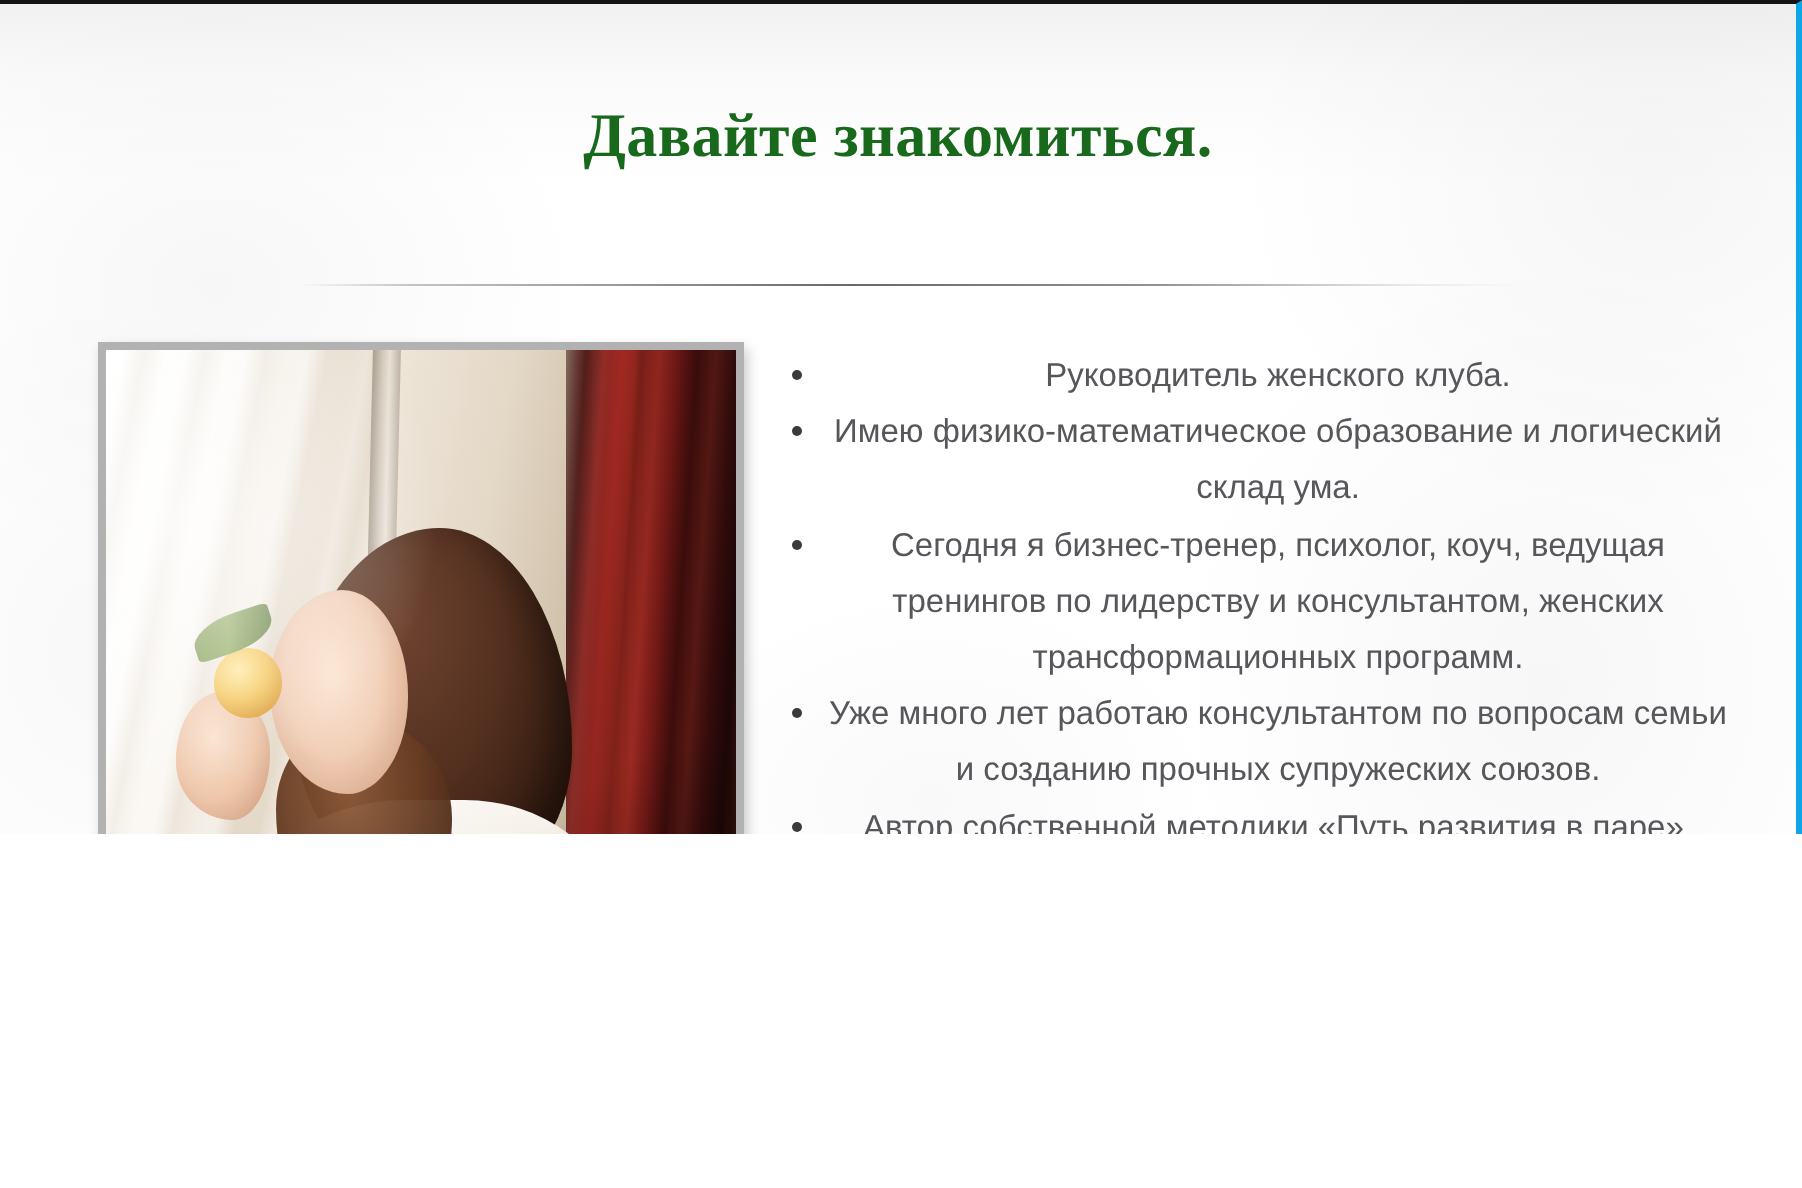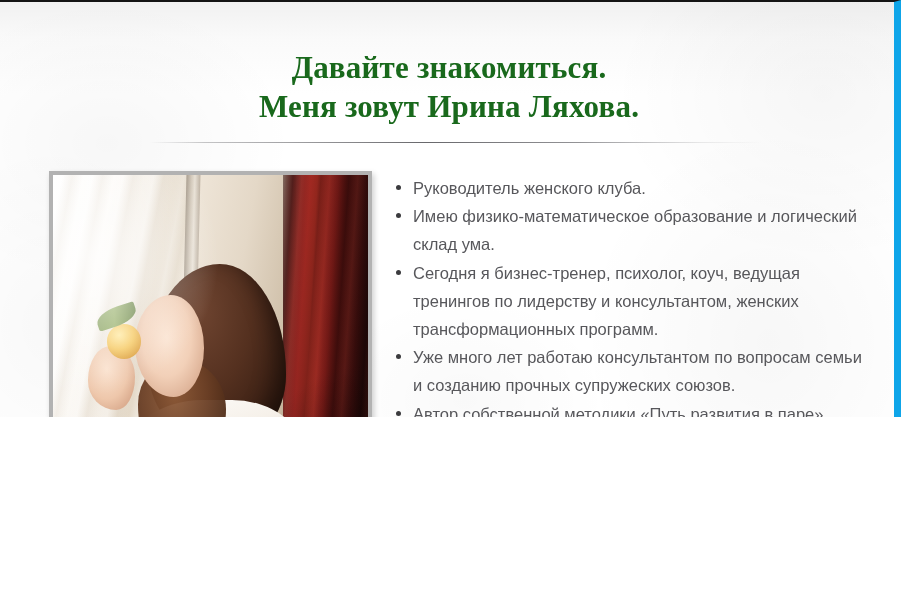--- a/index.html
+++ b/index.html
@@ -14,21 +14,21 @@
     background: #ffffff;
   }
 
   
   #page {
     position: relative;
     width: 901px;
     height: 417px;
     box-sizing: border-box;
     border-top: 2px solid #141414;
-    border-right: 7px solid #0ea5e9;
+    border-right: 3px solid #0ea5e9;
     background: #fefefe;
     overflow: hidden;
   }
 
   
   #bg-texture {
     position: absolute;
     inset: 0;
     pointer-events: none;
     background:
@@ -245,20 +245,21 @@
 
   
   #bullet-list {
     position: absolute;
     left: 393px;
     top: 172px;
     width: 472px;
     margin: 0;
     padding: 0;
     list-style: none;
+    text-align: center;
   }
   #bullet-list li {
     position: relative;
     padding-left: 20px;
     margin: 0 0 0 0;
     font-family: "Liberation Sans", sans-serif;
     font-size: 16.5px;
     line-height: 28.2px;
     color: #57575b;
   }
@@ -275,21 +276,20 @@
 </style>
 </head>
 <body>
 
 <div id="page">
 
   <div id="bg-texture"></div>
 
   <div id="heading-block">
     <div class="heading-line">Давайте знакомиться.</div>
-    <div class="heading-line">Меня зовут Ирина Ляхова.</div>
   </div>
 
   <div id="title-divider"></div>
 
   <div id="photo-frame">
     <div id="photo">
       <div class="ph-layer" id="ph-window"></div>
       <div class="ph-layer" id="ph-folds"></div>
       <div class="ph-layer" id="ph-wall"></div>
       <div class="ph-layer" id="ph-mullion"></div>

